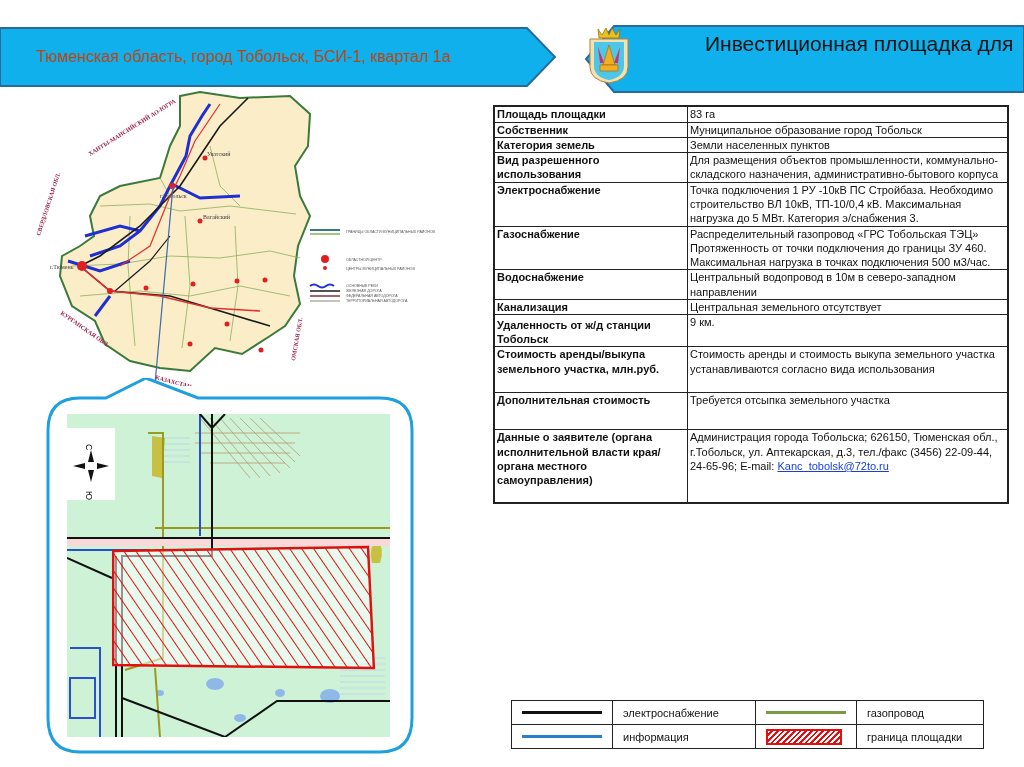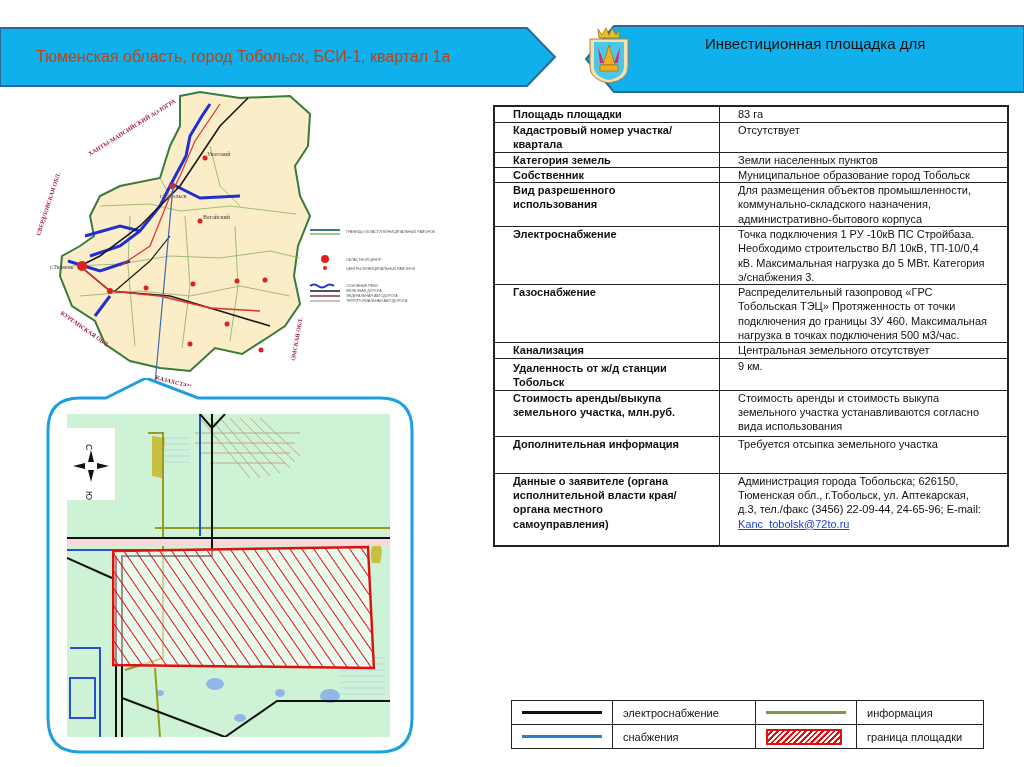--- a/index.html
+++ b/index.html
@@ -2,28 +2,28 @@
 <html><head>
 <meta charset="utf-8">
 <style>
   html,body{margin:0;padding:0;background:#fff;}
   body{width:1024px;height:767px;position:relative;overflow:hidden;font-family:"Liberation Sans",sans-serif;color:#111;}
   .banner{position:absolute;}
   .banner svg{position:absolute;left:0;top:0;}
   .banner-left{left:0;top:27px;width:560px;height:60px;}
   .banner-left .txt{position:absolute;left:36px;top:0;height:52px;line-height:60px;font-size:16px;color:#c2410c;white-space:nowrap;}
   .banner-right{left:584px;top:25px;width:440px;height:68px;}
-  .banner-right .txt{position:absolute;left:121px;top:6px;font-size:15px;line-height:25px;color:#111;}
+  .banner-right .txt{position:absolute;left:121px;top:6px;font-size:21px;line-height:25px;color:#111;}
   .crest{position:absolute;left:38px;top:4px;width:50px;height:60px;}
 
   .region-map{position:absolute;left:10px;top:86px;width:430px;height:300px;}
   .site-frame{position:absolute;left:40px;top:378px;width:400px;height:382px;}
 
   .info-table{position:absolute;left:493px;top:105px;width:516px;border-collapse:collapse;border:2px solid #222;font-size:11px;line-height:14.3px;}
-  .info-table td{border:1.5px solid #222;vertical-align:top;padding:0 18px;}
+  .info-table td{border:1.5px solid #222;vertical-align:top;padding:0 2px;}
   .info-table td.k{width:188px;font-weight:bold;}
   .info-table a{color:#1a3fd6;text-decoration:underline;}
 
   .legend{position:absolute;left:511px;top:700px;width:473px;border-collapse:collapse;font-size:11px;}
   .legend td{border:1.5px solid #222;height:23px;padding:0 10px;}
   .legend td.sw{width:78px;}
   .legend td.lbl1{width:122px;}
   .legend td.sw2{width:66px;}
   .line-sample{height:3px;width:80px;}
   .hatch{width:72px;height:12px;border:2px solid #e01010;background:repeating-linear-gradient(135deg,#fff 0 2px,#e01010 2px 4px);}
@@ -212,83 +212,83 @@
     <text x="46" y="113" font-size="9" font-family="Liberation Sans, sans-serif" fill="#111" transform="rotate(90 46 113)">Ю</text>
   </g>
 </svg>
 
 <table class="info-table">
   <tbody>
     <tr style="height:16px">
         <td class="k">Площадь площадки</td>
         <td>83 га</td>
       </tr>
-    <tr style="height:30px">
-        <td class="k">Кадастровый номер участка/квартала</td>
-        <td>Отсутствует</td>
+    <tr>
+        <td class="k">Собственник</td>
+        <td> Муниципальное образование город Тобольск</td>
       </tr>
     <tr>
         <td class="k">Категория земель</td>
         <td> Земли населенных пунктов</td>
       </tr>
     <tr>
-        <td class="k">Собственник</td>
-        <td> Муниципальное образование город Тобольск</td>
-      </tr>
-    <tr>
         <td class="k">Вид разрешенного использования</td>
         <td> Для размещения объектов промышленности, коммунально-складского назначения, административно-бытового корпуса</td>
       </tr>
     <tr>
         <td class="k">Электроснабжение</td>
         <td>Точка подключения 1 РУ -10кВ ПС Стройбаза. Необходимо строительство  ВЛ 10кВ, ТП-10/0,4 кВ. Максимальная нагрузка до 5 МВт. Категория э/снабжения 3.</td>
       </tr>
     <tr>
         <td class="k">Газоснабжение</td>
         <td>Распределительный газопровод «ГРС Тобольская ТЭЦ» Протяженность от точки подключения до границы ЗУ 460. Максимальная нагрузка в точках подключения 500 м3/час.</td>
+      </tr>
+    <tr>
+        <td class="k">Водоснабжение</td>
+        <td>Центральный водопровод в 10м в северо-западном направлении</td>
       </tr>
     <tr>
         <td class="k">Канализация</td>
         <td> Центральная земельного отсутствует</td>
       </tr>
     <tr style="height:32px">
         <td class="k" style="vertical-align:bottom">Удаленность от ж/д станции Тобольск</td>
         <td>9 км.</td>
       </tr>
     <tr style="height:46px">
         <td class="k">Стоимость аренды/выкупа земельного участка, млн.руб.</td>
         <td> Стоимость аренды и стоимость выкупа земельного участка устанавливаются согласно вида использования</td>
       </tr>
     <tr style="height:37px">
-        <td class="k">Дополнительная информация</td>
+        <td class="k">Дополнительная стоимость</td>
         <td> Требуется отсыпка земельного участка</td>
       </tr>
     <tr style="height:73px">
         <td class="k">Данные о заявителе (органа исполнительной власти края/органа местного самоуправления)</td>
         <td><span> Администрация  города Тобольска; 626150, Тюменская обл., г.Тобольск, ул. Аптекарская, д.3, тел./факс (3456) 22-09-44, 24-65-96; E-mail: </span><a href="#">Kanc_tobolsk@72to.ru</a></td>
       </tr>
   </tbody>
 </table>
 
 <table class="legend">
   <tbody>
       <tr>
     <td class="sw">
           <div class="line-sample" style="background:#111"></div>
         </td>
     <td class="lbl1">электроснабжение</td>
     <td class="sw2">
           <div class="line-sample" style="background:#7a9a4a"></div>
         </td>
-    <td>информация</td>
+    <td>газопровод</td>
   </tr>
   <tr>
     <td class="sw">
           <div class="line-sample" style="background:#2a7fc8"></div>
         </td>
-    <td class="lbl1">снабжения</td>
+    <td class="lbl1">информация</td>
     <td class="sw2">
           <div class="hatch"></div>
         </td>
     <td>граница площадки</td>
   </tr>
 </tbody>
   </table>
 
 </body></html>

